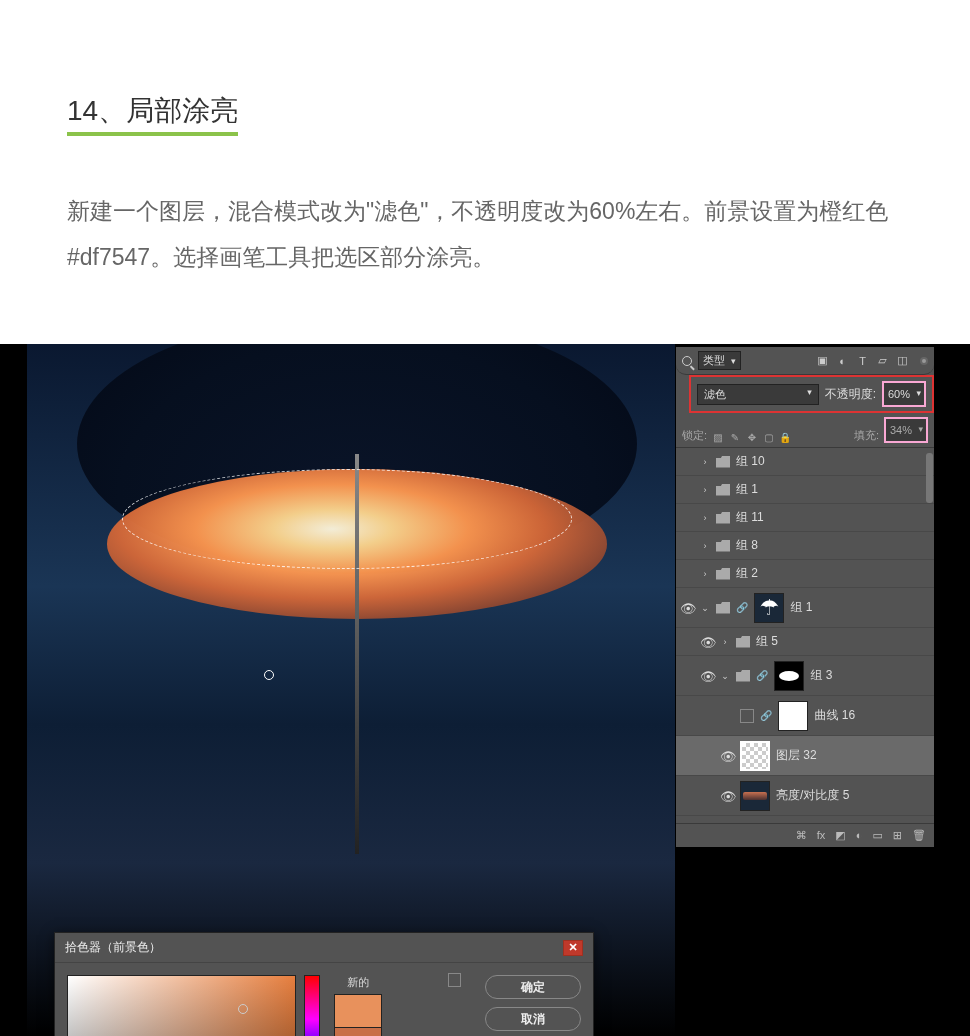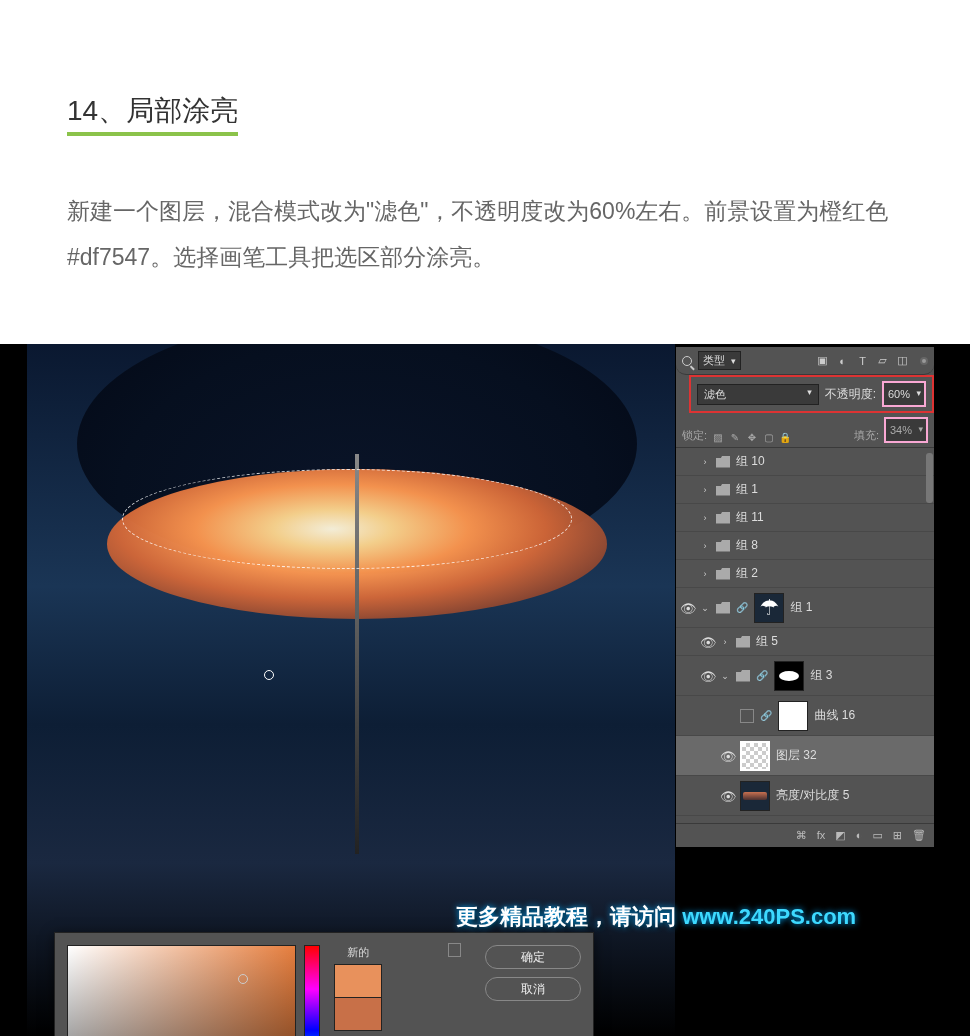--- a/index.html
+++ b/index.html
@@ -19,21 +19,21 @@
 .picker-title { background: #535353; padding: 6px 10px; font-size: 12px; color: #eee; display: flex; justify-content: space-between; align-items: center; border-bottom: 1px solid #444; }
 .close-x { width: 20px; height: 16px; background: #c0392b; border: 1px solid #a03020; display: flex; align-items: center; justify-content: center; color: #fff; font-size: 11px; font-weight: bold; }
 .picker-body { display: flex; padding: 12px; gap: 8px; position: relative; }
 .sat-field { width: 256px; height: 256px; background: linear-gradient(to top, #000, transparent), linear-gradient(to right, #fff, #e67e3e); position: relative; border: 1px solid #222; }
 .hue-bar { width: 18px; height: 256px; background: linear-gradient(to bottom, #f00 0%, #f0f 17%, #00f 33%, #0ff 50%, #0f0 67%, #ff0 83%, #f00 100%); border: 1px solid #222; position: relative; }
 .preview-col { display: flex; flex-direction: column; gap: 4px; font-size: 11px; color: #ddd; align-items: center; margin-left: 6px; }
 .swatch-new { width: 48px; height: 34px; background: #e8915c; border: 1px solid #222; }
 .swatch-cur { width: 48px; height: 34px; background: #c87048; border: 1px solid #222; margin-top: -5px; }
 .cube { width: 14px; height: 14px; border: 1px solid #888; margin-left: 58px; margin-top: -2px; }
 .btn-col { display: flex; flex-direction: column; gap: 8px; margin-left: 16px; }
-.ps-btn { width: 96px; height: 24px; background: #535353; border: 1px solid #888; border-radius: 12px; color: #eee; font-size: 12px; display: flex; align-items: center; justify-content: center; }
+.ps-btn { width: 96px; height: 24px; background: #535353; border: 1px solid #888; border-radius: 12px; color: #eee; font-size: 12px; display: flex; align-items: center; justify-content: center; font-weight: bold; }
 
 
 .layers { position: absolute; left: 676px; top: 3px; width: 258px; height: 500px; background: #535353; font-size: 12px; color: #ddd; }
 .ly-row1 { display: flex; align-items: center; padding: 4px 6px; gap: 6px; border-bottom: 1px solid #3a3a3a; border-radius: 10px; }
 .srch { width: 10px; height: 10px; border: 1.5px solid #ccc; border-radius: 50%; position: relative; }
 .srch::after { content: ''; position: absolute; bottom: -4px; right: -4px; width: 5px; height: 1.5px; background: #ccc; transform: rotate(45deg); }
 .sel { background: #3a3a3a; border: 1px solid #222; padding: 1px 4px; font-size: 11px; display: flex; align-items: center; gap: 4px; }
 .sel::after { content: '▾'; font-size: 9px; margin-left: 2px; }
 .filter-icons { display: flex; gap: 7px; margin-left: auto; align-items: center; }
 .fi { width: 13px; height: 13px; display: flex; align-items: center; justify-content: center; color: #ccc; font-size: 11px; }
@@ -74,20 +74,24 @@
 <div class="ps-area">
   <div class="canvas">
     <div class="umbrella-top"></div>
     <div class="umbrella-glow"></div>
     <div class="pole"></div>
     <div class="selection"></div>
     <div class="picker-dot"></div>
   </div>
 
   <div class="picker">
+    <div class="picker-title">
+      <span>拾色器（前景色）</span>
+      <div class="close-x">✕</div>
+    </div>
     <div class="picker-body">
       <div class="sat-field">
         <div style="position:absolute;left:170px;top:28px;width:10px;height:10px;border:1px solid #ccc;border-radius:50%;"></div>
       </div>
       <div class="hue-bar">
         
       </div>
       <div class="preview-col">
         <span>新的</span>
         <div class="swatch-new"></div>
@@ -219,16 +223,13 @@
       <span>fx</span>
       <span>◩</span>
       <span>◐</span>
       <span>▭</span>
       <span>⊞</span>
       <span>🗑</span>
     </div>
     <div class="sb"></div>
   </div>
 
-  <div class="watermark">
-    <span>更多精品教程，请访问 </span><span class="url">www.240PS.com</span>
-  </div>
 </div>
 
 </body></html>

